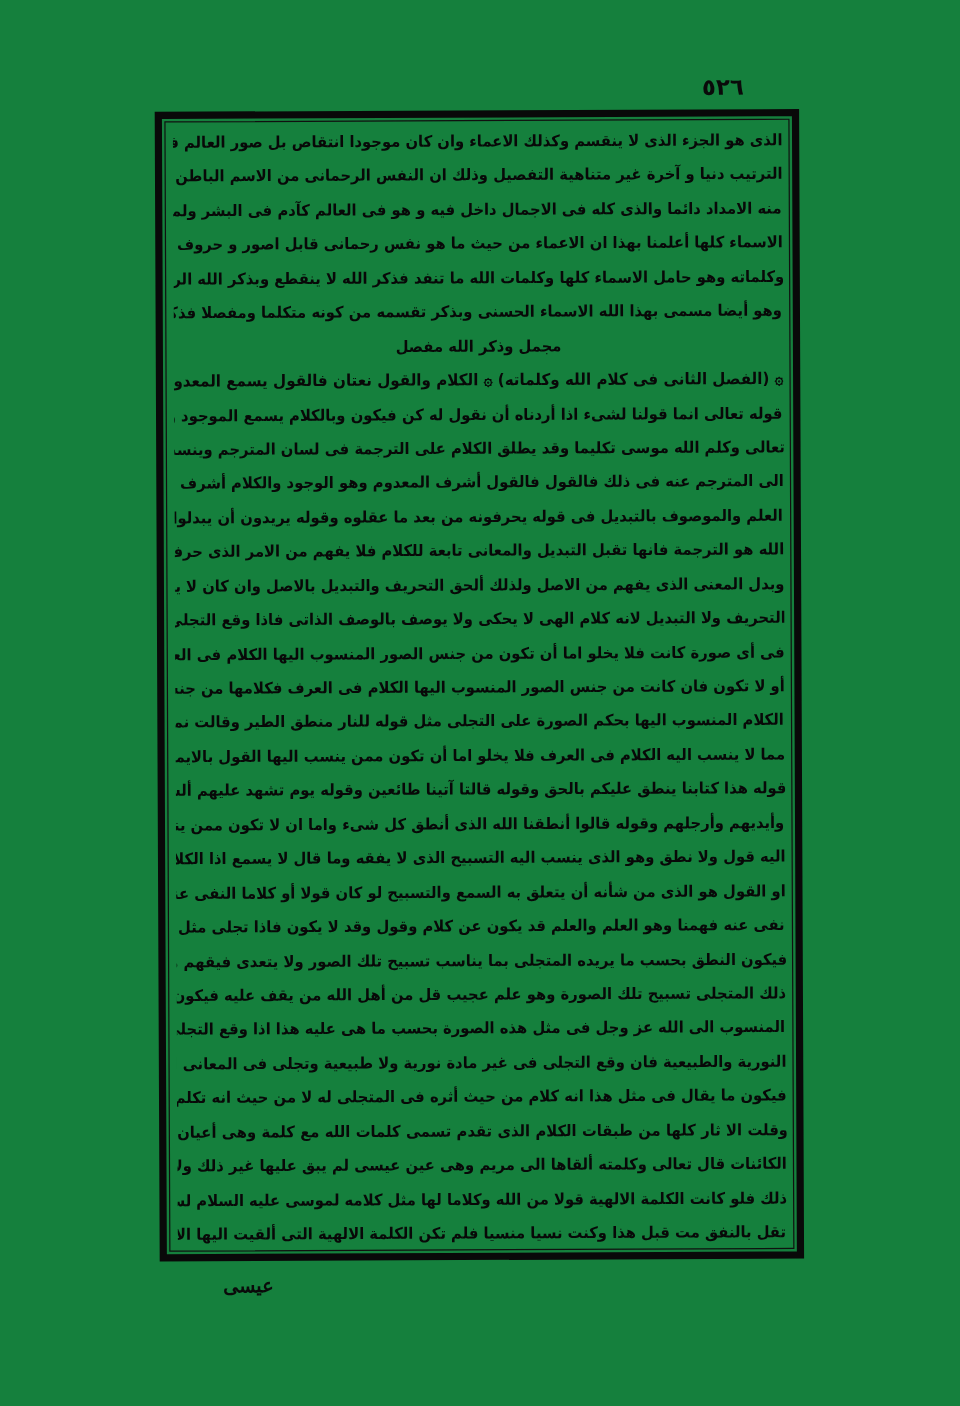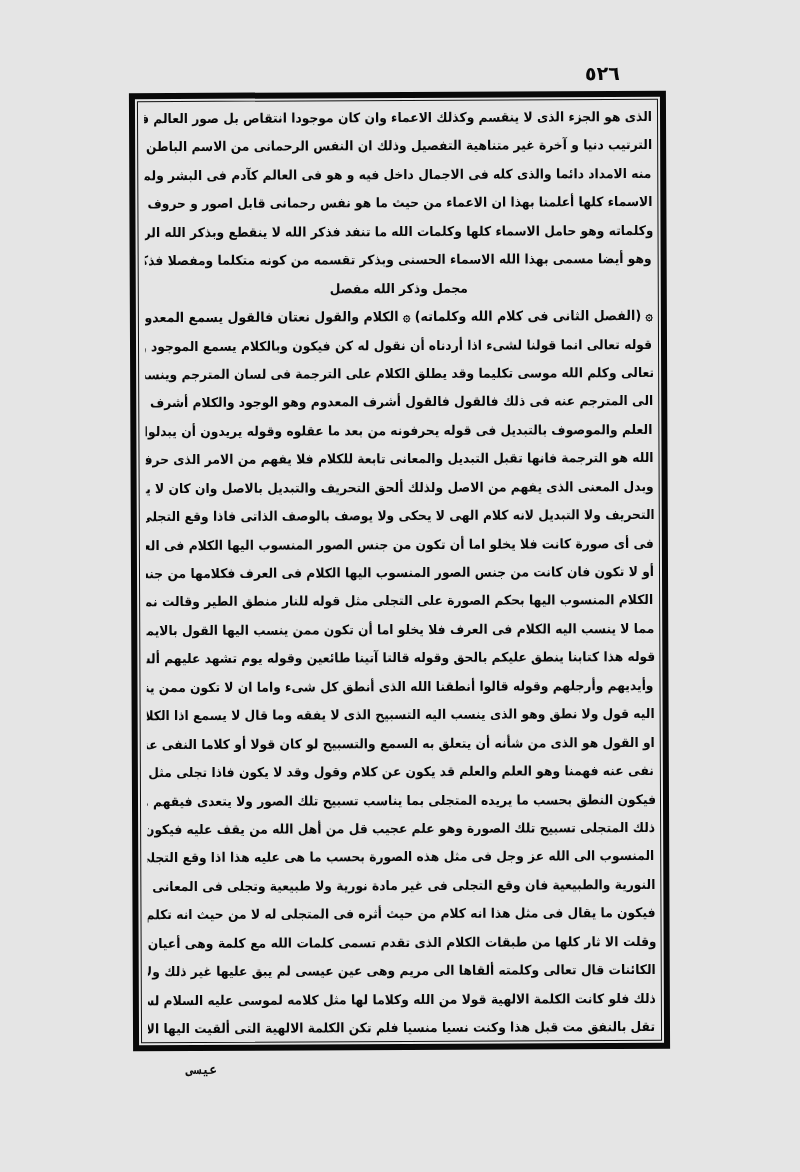--- a/index.html
+++ b/index.html
@@ -12,21 +12,21 @@
     height: 1172px;
     font-family: "DejaVu Sans", sans-serif;
     position: relative;
     overflow: hidden;
   }
 
   
   #page {
     position: absolute;
     inset: 0;
-    background: #e5e5e5;
+    background: #15803d;
   }
 
   
   #folio {
     position: absolute;
     top: 62px;
     right: 180px;
     font-family: "DejaVu Sans", sans-serif;
     font-size: 19px;
     font-weight: 700;
@@ -111,22 +111,22 @@
   .ln.last {
     text-align: justify;
     text-align-last: justify;
   }
 
   
   #catchword {
     position: absolute;
     left: 186px;
     top: 1062px;
-    font-family: Liberation Mono, monospace;
-    font-size: 13px;
+    font-family: Liberation Serif, serif;
+    font-size: 16px;
     font-weight: 700;
     color: #0a0a0a;
     direction: rtl;
     transform: rotate(-0.4deg);
     text-align: center;
   }
 </style>
 </head>
 <body>
 

